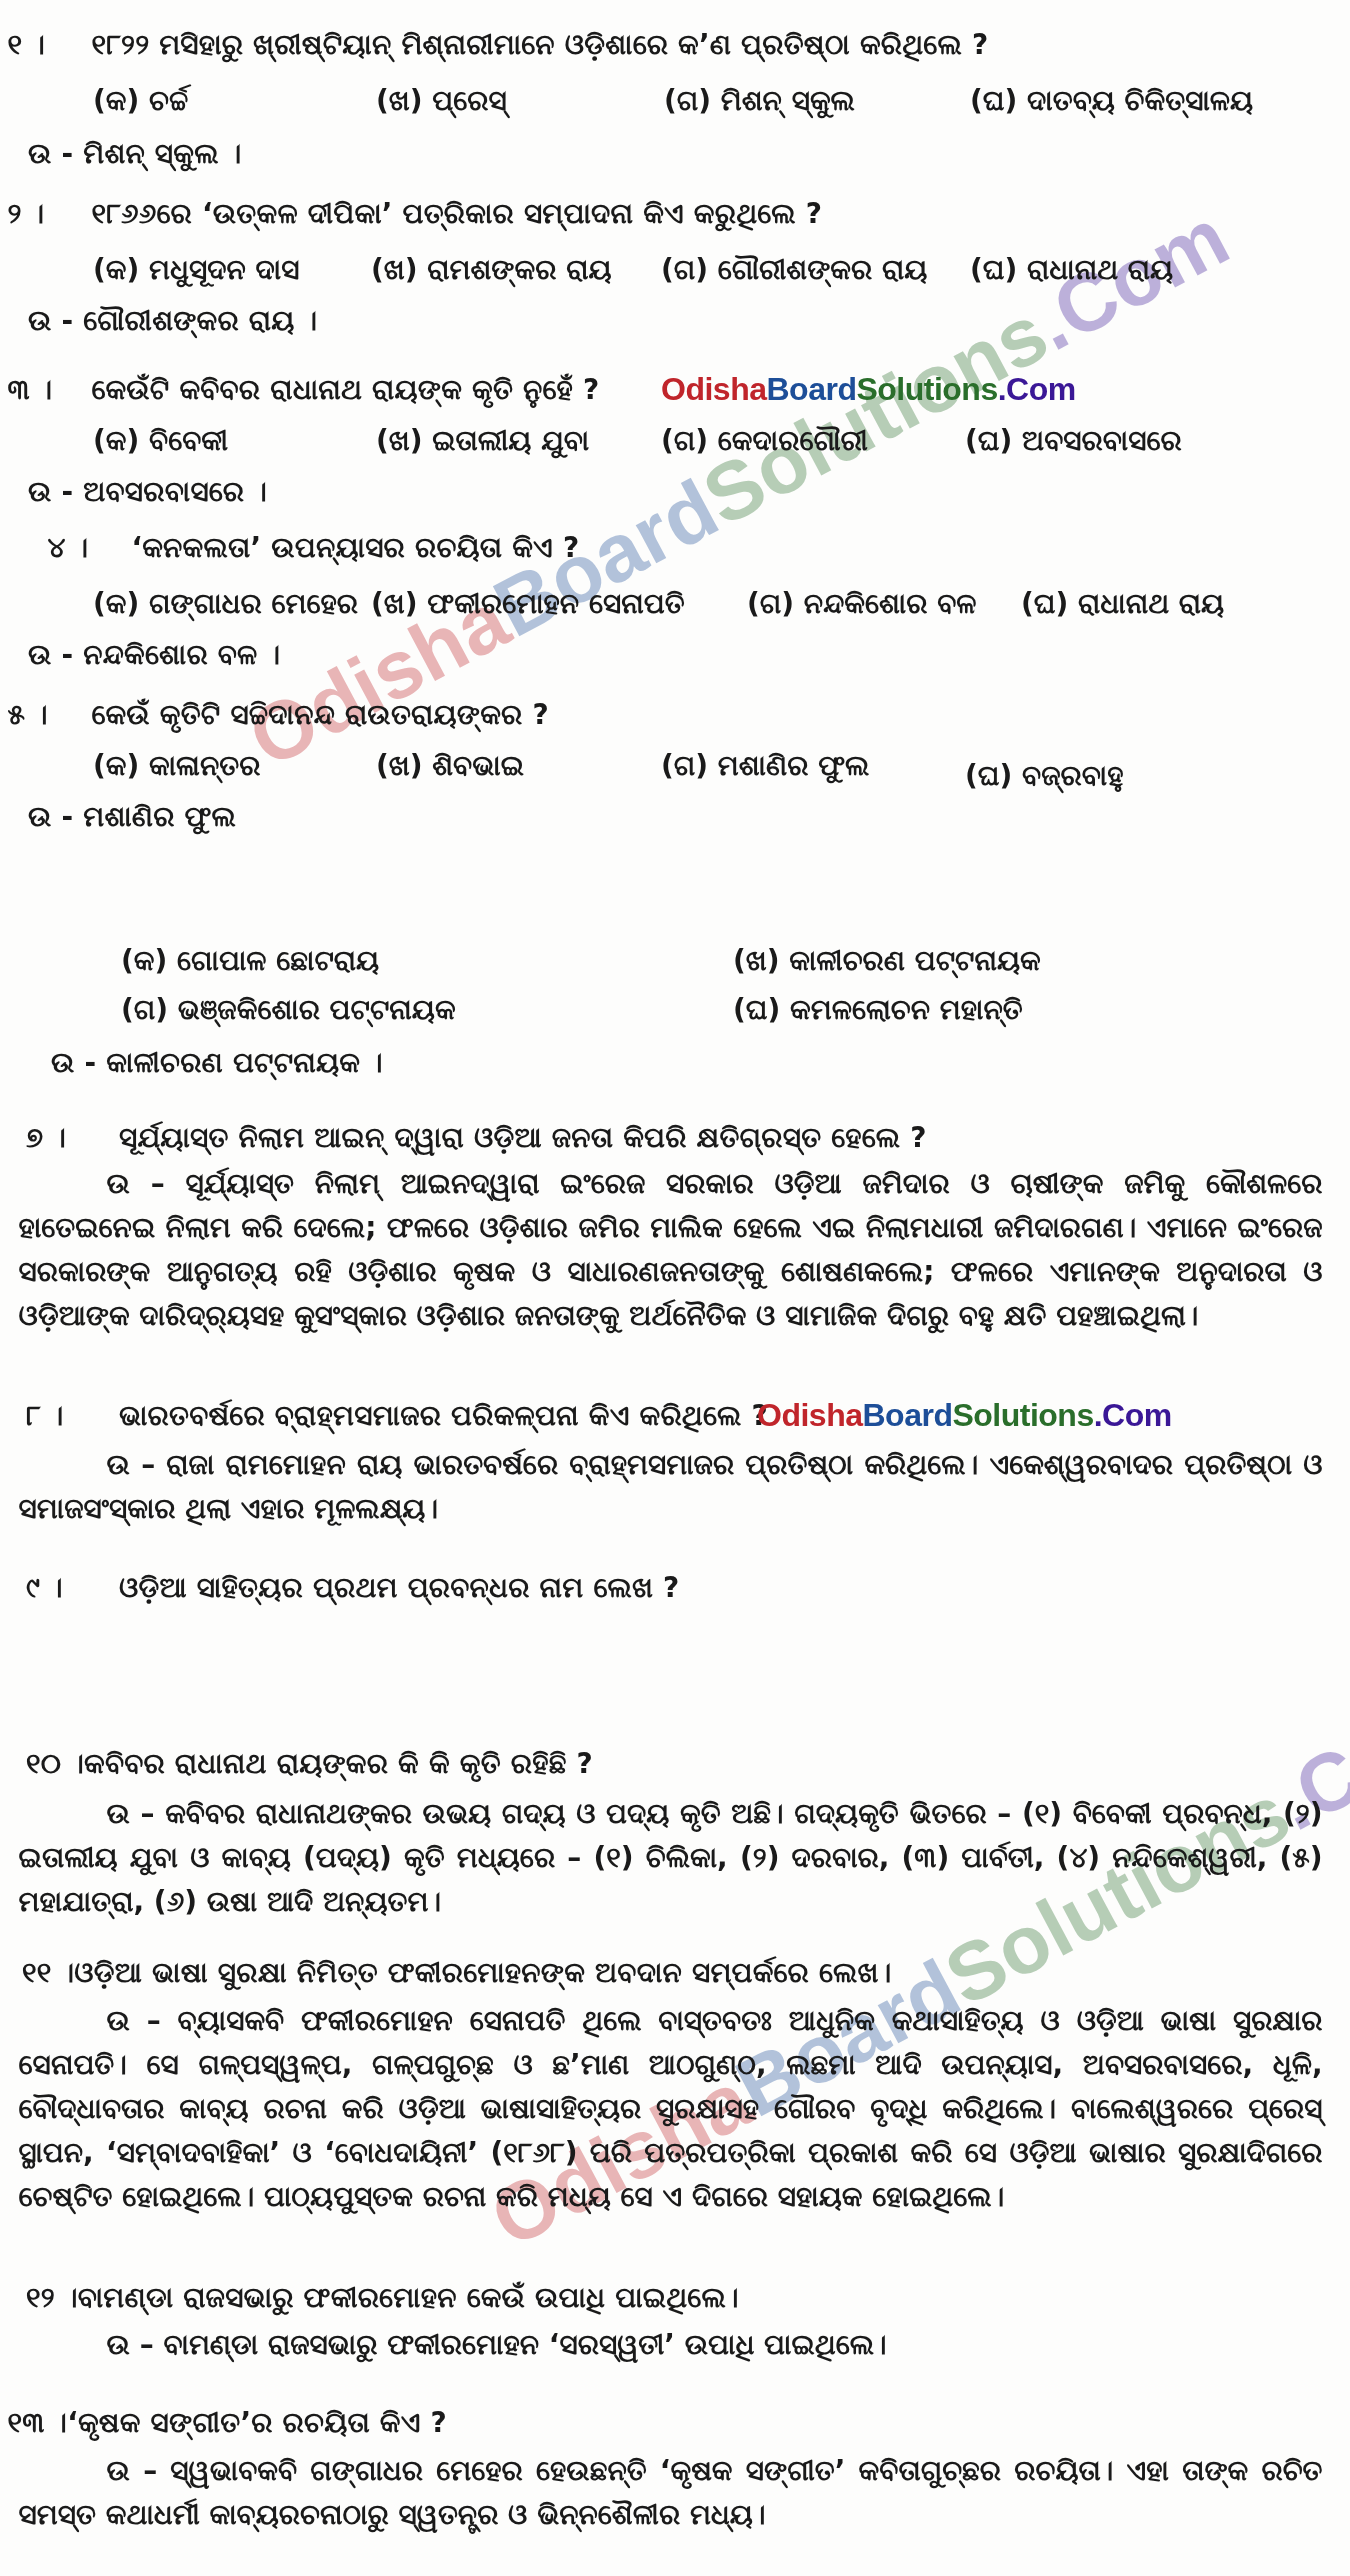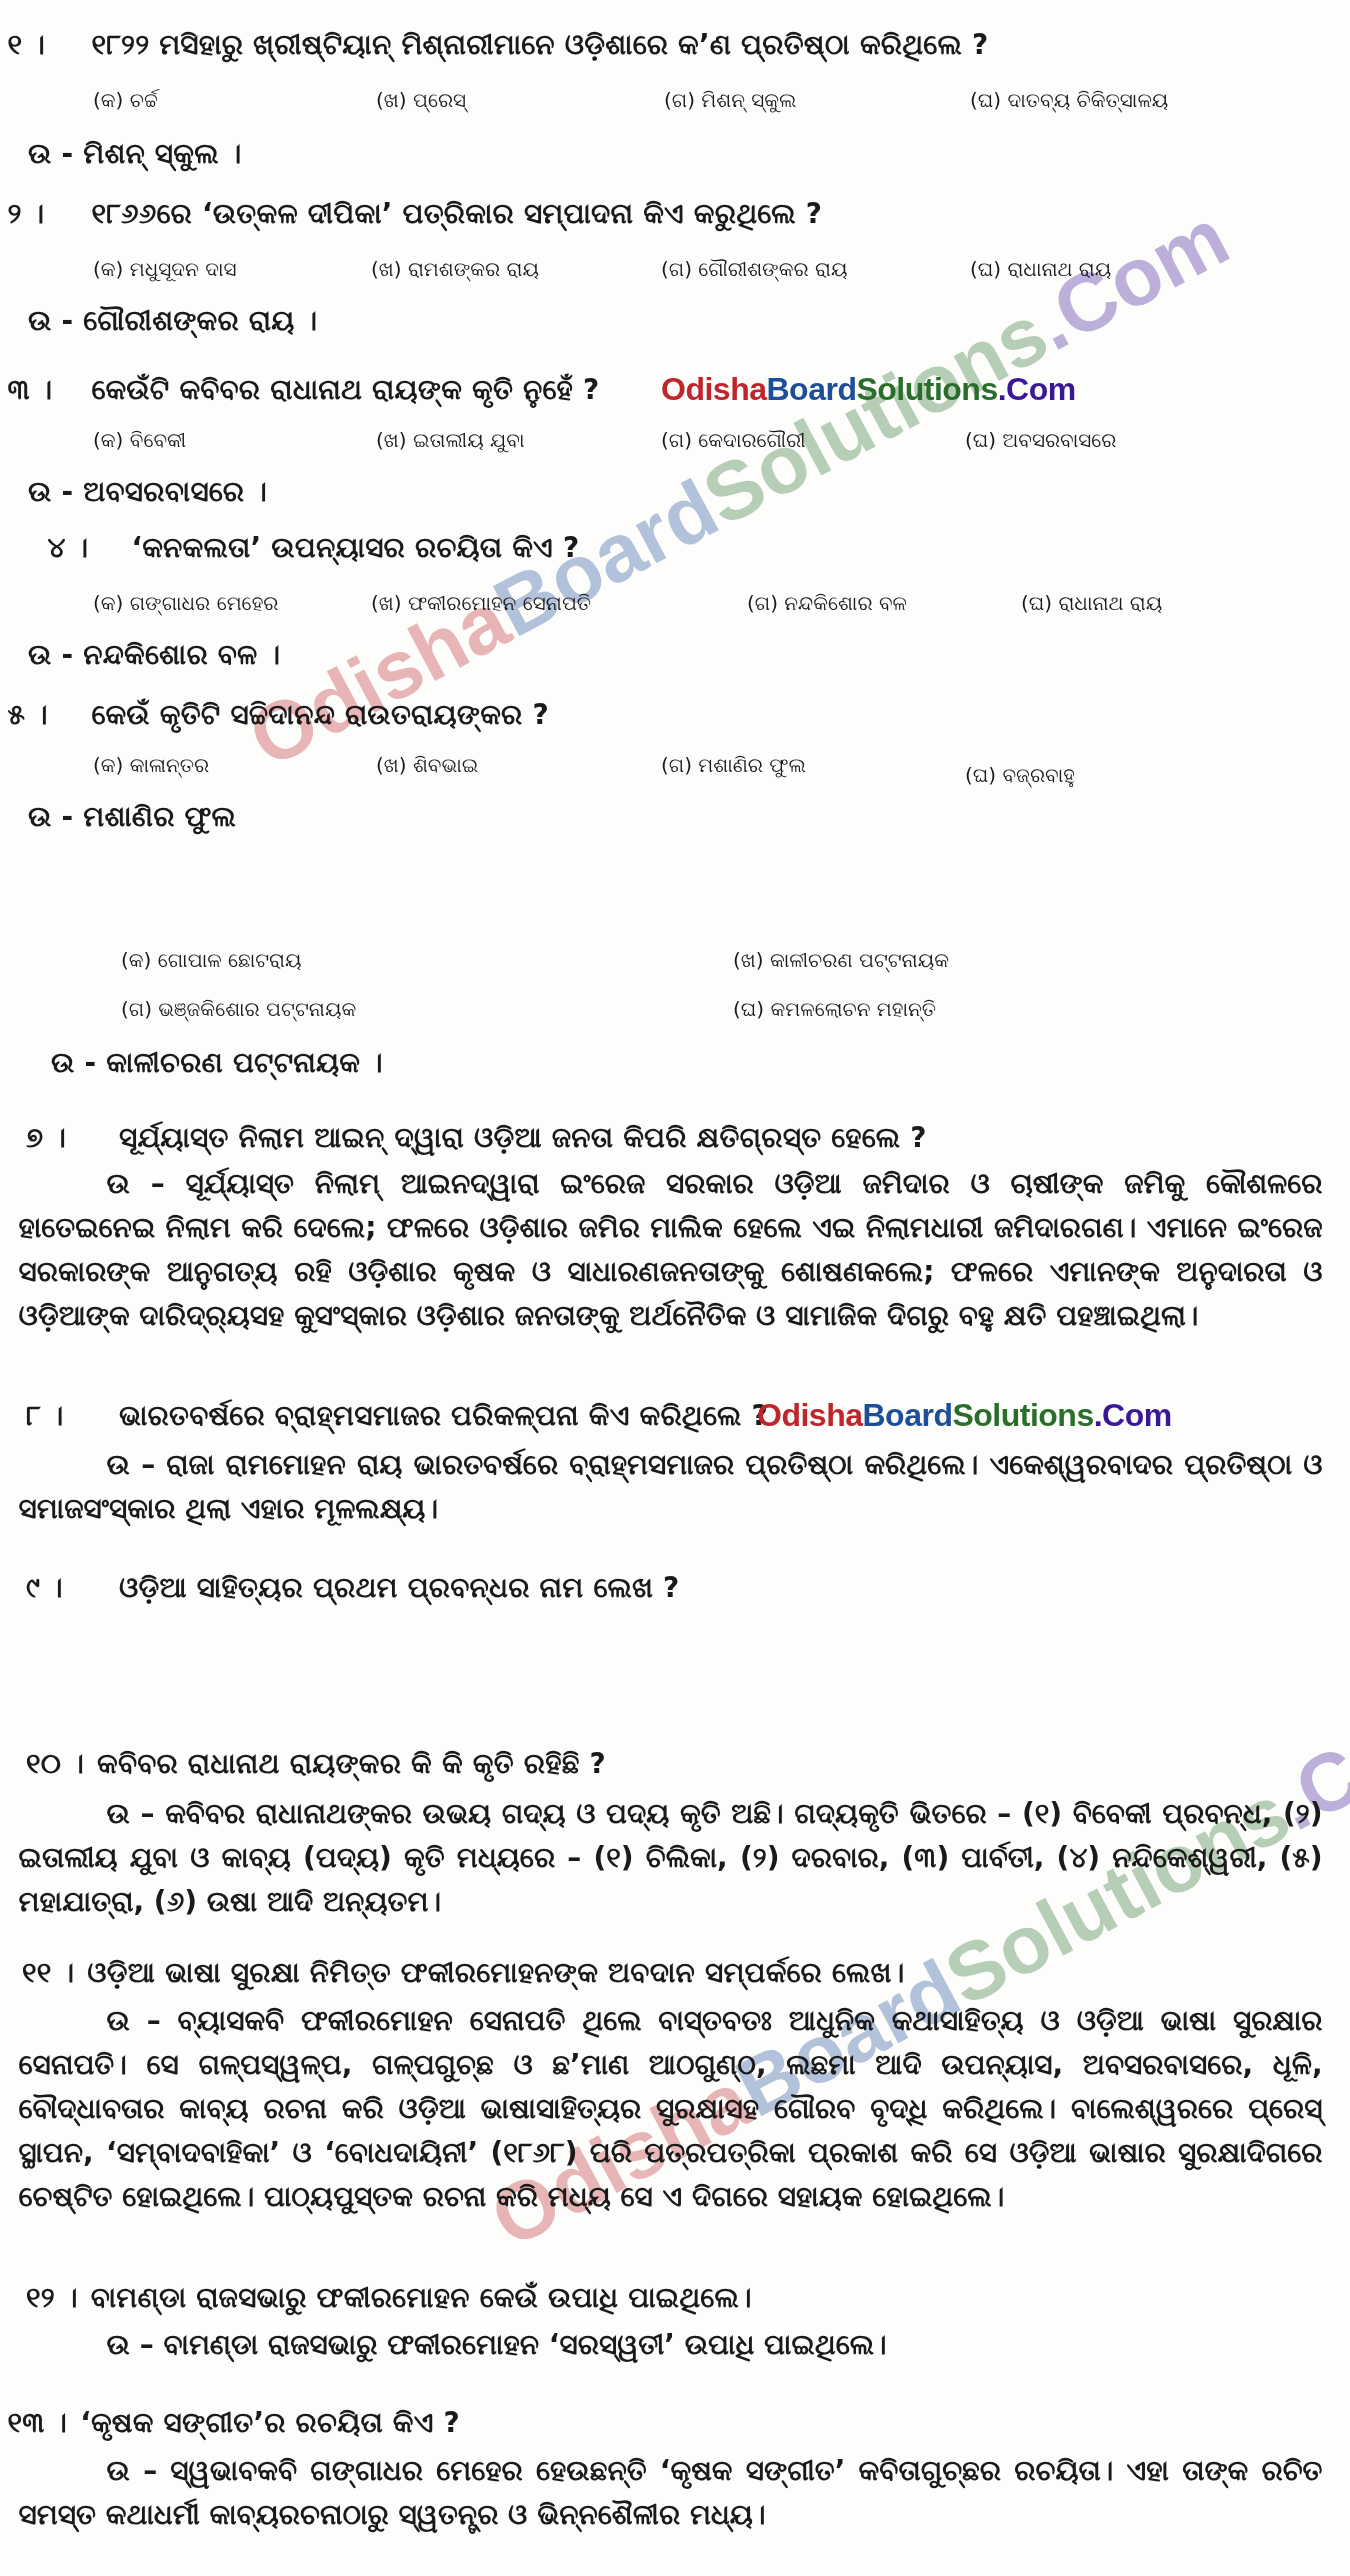--- a/index.html
+++ b/index.html
@@ -17,22 +17,22 @@
     position: absolute;
     left: 0;
     white-space: nowrap;
     font-size: 28px;
     line-height: 37px;
     font-weight: bold;
     letter-spacing: 0.2px;
   }
   .q { font-weight: bold; }
   .num { display: inline-block; width: 84px; padding-left: 7.4px; }
-  .num-wide { display: inline-block; padding-left: 7.4px; margin-right: 13px; }
-  .opt { position: absolute; white-space: nowrap; font-size: 20px; line-height: 37px; font-weight: normal; }
+  .num-wide { display: inline-block; padding-left: 7.4px; }
+  .opt { position: absolute; white-space: nowrap; font-size: 28px; line-height: 37px; font-weight: bold; }
   .ans { font-weight: bold; }
   .para {
     position: absolute;
     left: 18.6px;
     width: 1304px;
     font-size: 28px;
     line-height: 44px;
     font-weight: bold;
     text-align: justify;
     text-align-last: left;

